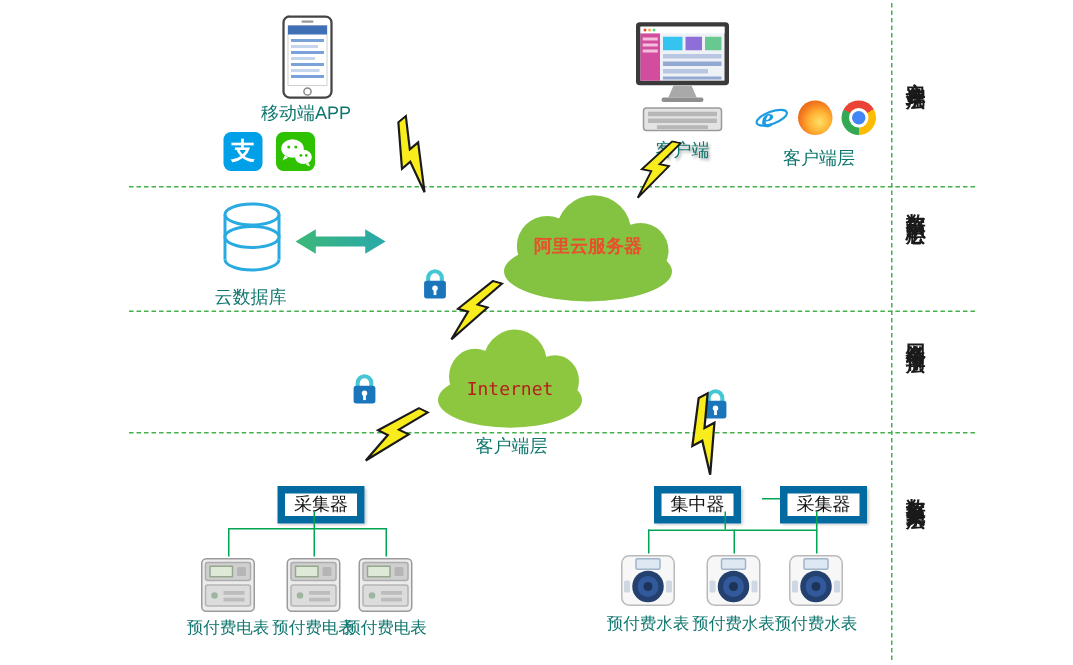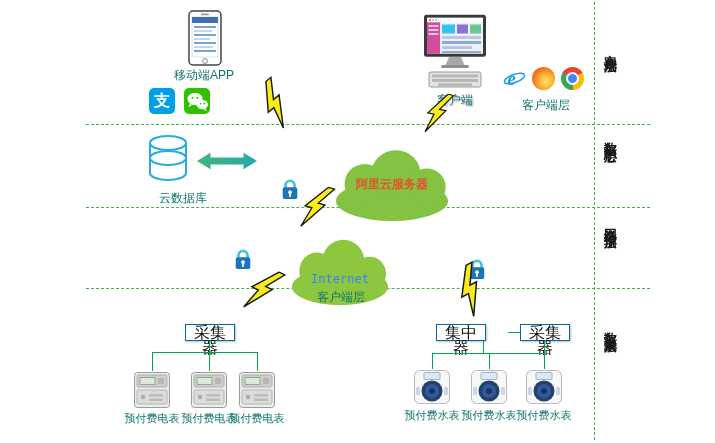--- a/index.html
+++ b/index.html
@@ -8,37 +8,37 @@
   .abs{position:absolute;}
   .hsep{position:absolute;left:86px;width:564px;height:0;border-top:1.5px dashed #43b049;}
   .vsep{position:absolute;left:594px;top:2px;height:438px;width:0;border-left:1.5px dashed #43b049;}
   .layer-label{position:absolute;left:601px;writing-mode:vertical-rl;text-orientation:upright;
                font-size:13px;font-weight:700;letter-spacing:2px;color:#1a1a1a;}
   .cap{position:absolute;text-align:center;font-size:12px;color:#0f766e;white-space:nowrap;}
   .cap.s{font-size:11px;}
   .cap.shadowed{text-shadow:1px 1px 2px rgba(0,0,0,0.4);}
   .gline{position:absolute;background:#00a651;}
   .node-box{position:absolute;width:38px;height:15px;line-height:15px;padding:0 5px;text-align:center;
-            border:1px solid #0369a1;background:#fff;font-size:16px;color:#111;
+            border:5px solid #0369a1;background:#fff;font-size:12px;color:#111;
             box-shadow:1px 1px 2px rgba(0,0,0,0.25);}
   .alipay{width:26px;height:26px;border-radius:5px;background:#00a0e9;display:flex;
           align-items:center;justify-content:center;color:#fff;font-size:16px;font-weight:bold;}
   .wechat{width:26px;height:26px;border-radius:5px;background:#2dc100;}
   .ff{width:23px;height:23px;border-radius:50%;
       background:radial-gradient(circle at 62% 62%, #ffe066 0%, #ffb133 35%, #f47b20 62%, #df5e0c 88%);}
   .chrome{width:23px;height:23px;border-radius:50%;display:flex;align-items:center;justify-content:center;
       background:conic-gradient(from -60deg, #ea4335 0 120deg, #fbbc05 0 240deg, #34a853 0 360deg);}
   .chrome-center{width:9px;height:9px;border-radius:50%;background:#4285f4;border:2.5px solid #fff;}
-  .cloud{position:absolute;margin-top:20px;}
+  .cloud{position:absolute;}
   .cloud svg{display:block;}
   .cloud-text{position:absolute;left:0;right:0;top:33px;text-align:center;line-height:1.25;}
   .ali-title{color:#e8502d;font-weight:bold;font-size:12px;}
   .ali-sub{color:#ffffff;font-size:8.5px;letter-spacing:0.4px;}
   .inet-label{position:absolute;left:0;right:0;top:38px;text-align:center;
-              font-family:"DejaVu Sans Mono","Liberation Mono",monospace;font-size:12px;color:#3b82f6;}
+              font-family:"DejaVu Sans Mono","Liberation Mono",monospace;font-size:12px;color:#b91c1c;}
   .bolt{position:absolute;}
 </style>
 </head>
 <body>
 
 <div class="canvas">
 
   <div class="hsep" style="top:124px"></div>
   <div class="hsep" style="top:207px"></div>
   <div class="hsep" style="top:288px"></div>
@@ -142,21 +142,21 @@
     <svg width="44" height="58" viewBox="0 0 44 58">
       <g fill="#ffffff" stroke="#29abe2" stroke-width="2">
         <path d="M4,43 a18,7 0 0 0 36,0"></path>
         <line x1="4" y1="13" x2="4" y2="43"></line>
         <line x1="40" y1="13" x2="40" y2="43"></line>
         <ellipse cx="22" cy="28" rx="18" ry="7"></ellipse>
         <ellipse cx="22" cy="13" rx="18" ry="7"></ellipse>
       </g>
     </svg>
   </div>
-  <div class="cap" style="left:153px;top:190px;width:60px">云数据库</div>
+  <div class="cap" style="left:137px;top:190px;width:60px">云数据库</div>
 
   <div class="abs" style="left:196px;top:150px">
     <svg width="62" height="22" viewBox="0 0 64 22">
       <defs>
           <linearGradient id="arrowGrad" x1="0" y1="0" x2="1" y2="0">
         <stop offset="0" stop-color="#3cb878"></stop>
             <stop offset="1" stop-color="#29a8ab"></stop>
       </linearGradient>
         </defs>
       <polygon points="1,11 15,2.5 15,7.5 49,7.5 49,2.5 63,11 49,19.5 49,14.5 15,14.5 15,19.5" fill="url(#arrowGrad)"></polygon>

